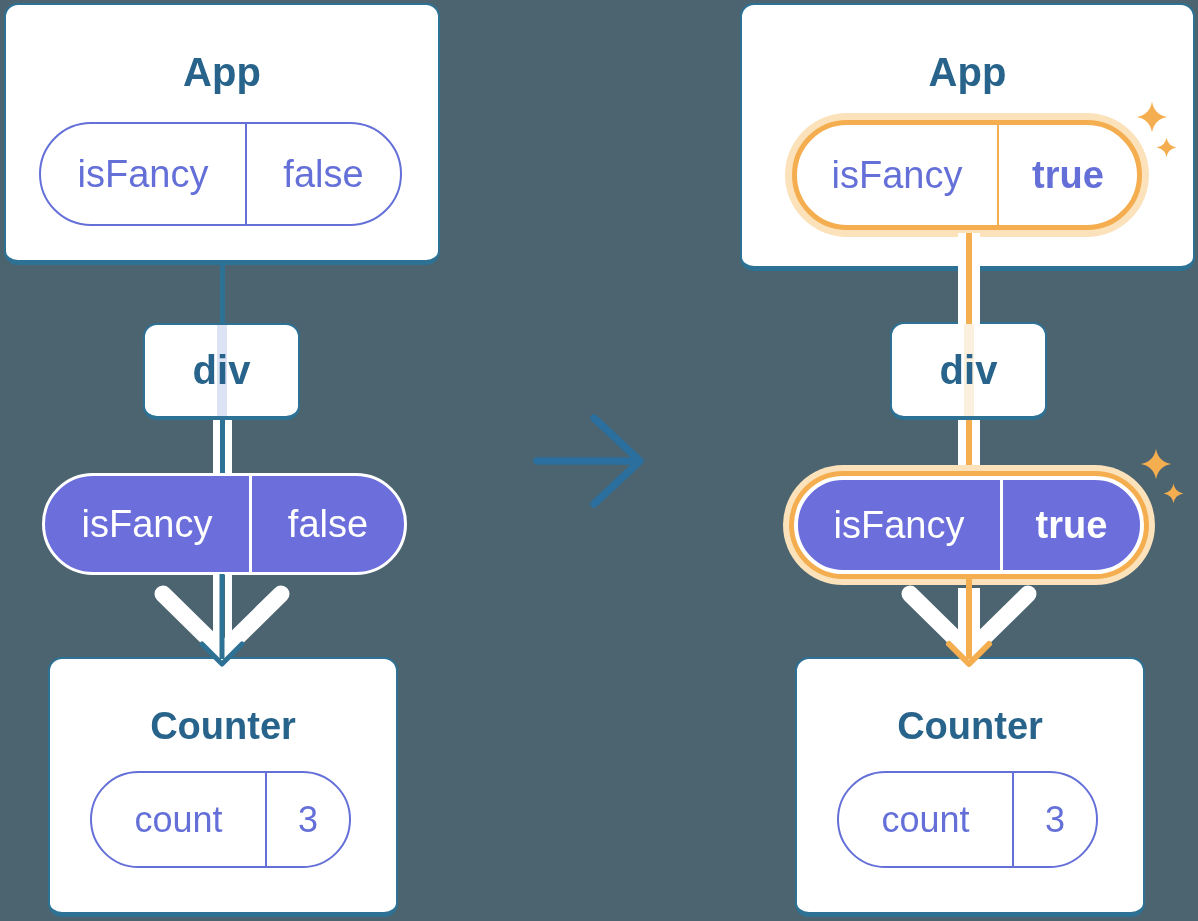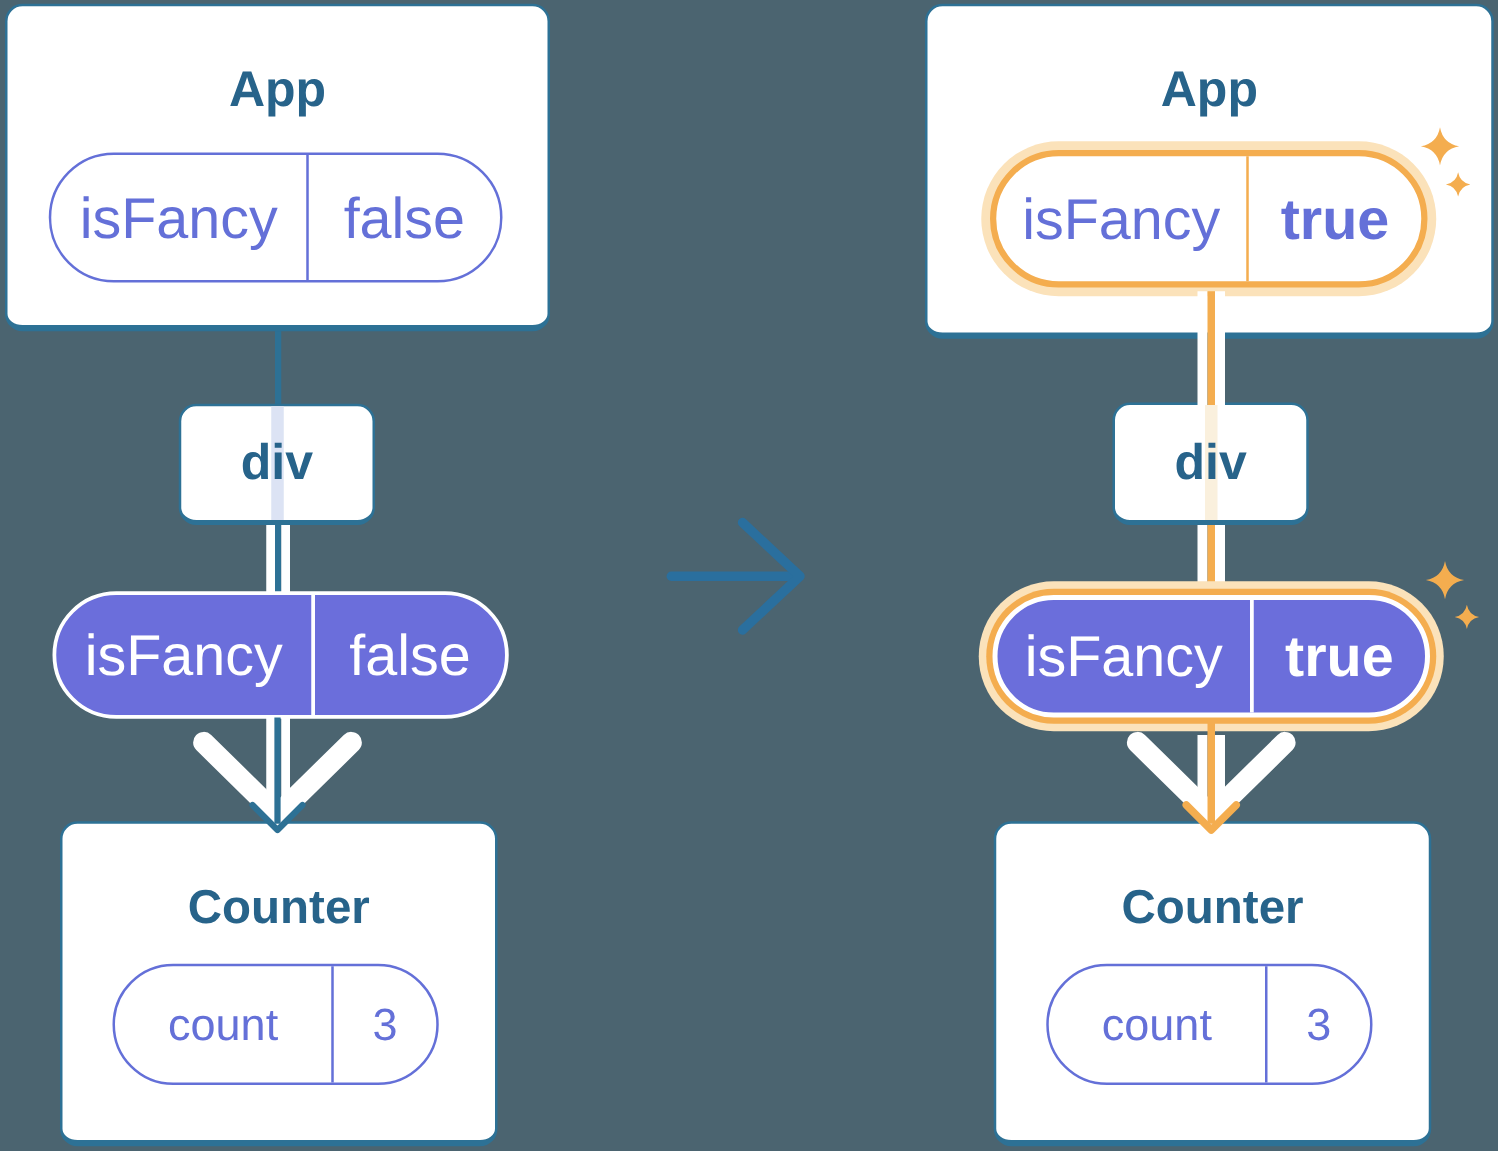--- a/index.html
+++ b/index.html
@@ -7,21 +7,21 @@
   .stage{position:relative;width:1198px;height:921px;background:#4b6470;overflow:hidden;}
 
   
   .box{position:absolute;background:#fff;border:2px solid #2d7195;border-bottom-width:5px;
        border-radius:14px;box-sizing:border-box;z-index:2;}
   .box-title{position:absolute;left:0;right:0;text-align:center;
        color:#27638a;font-weight:bold;font-size:40px;line-height:1.15;z-index:3;}
 
   
   .pill{position:absolute;display:flex;align-items:stretch;box-sizing:border-box;z-index:3;}
-  .cell{display:flex;align-items:center;justify-content:center;font-size:46px;}
+  .cell{display:flex;align-items:center;justify-content:center;font-size:38px;}
 
   .outline-pill{background:#fff;border:2.5px solid #6470d8;border-radius:60px;color:#6470d8;}
   .outline-pill .cell-value{border-left:2.5px solid #6470d8;}
 
   .hl-pill{background:#fff;border:5px solid #f4ad4f;border-radius:60px;color:#6470d8;
        box-shadow:0 0 0 7px #fbe2ba;}
   .hl-pill .cell-value{border-left:2.5px solid #f4ad4f;font-weight:bold;}
 
   .state-pill{background:#6b6edb;border:3px solid #fff;border-radius:60px;color:#fff;}
   .state-pill .cell-value{border-left:3px solid #fff;}

